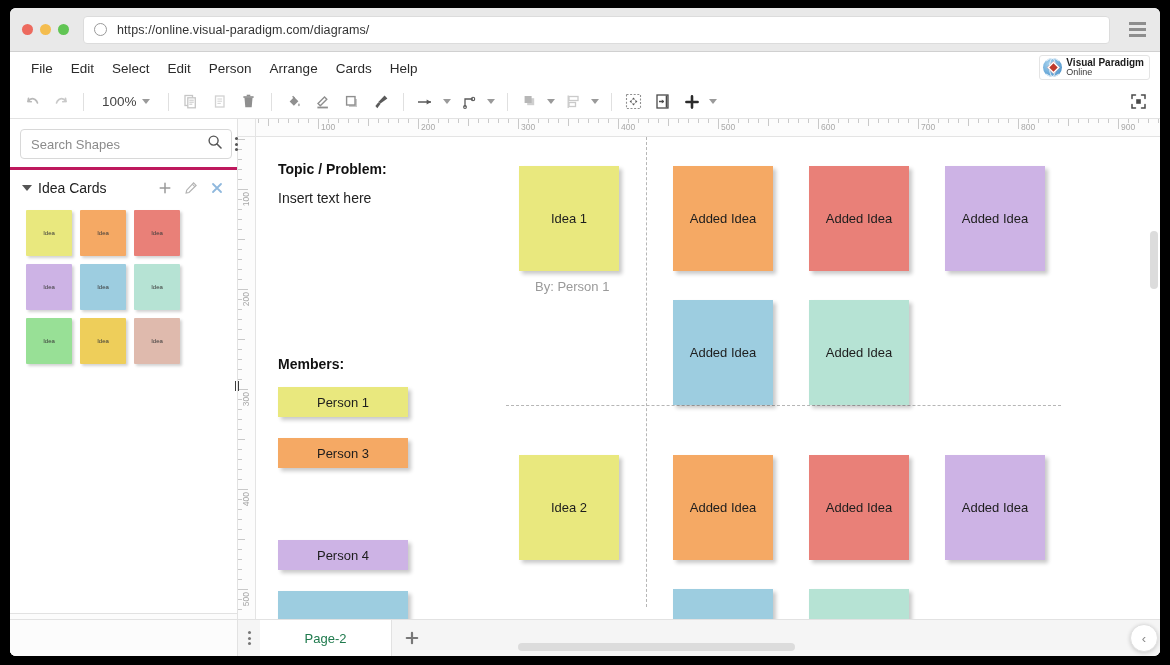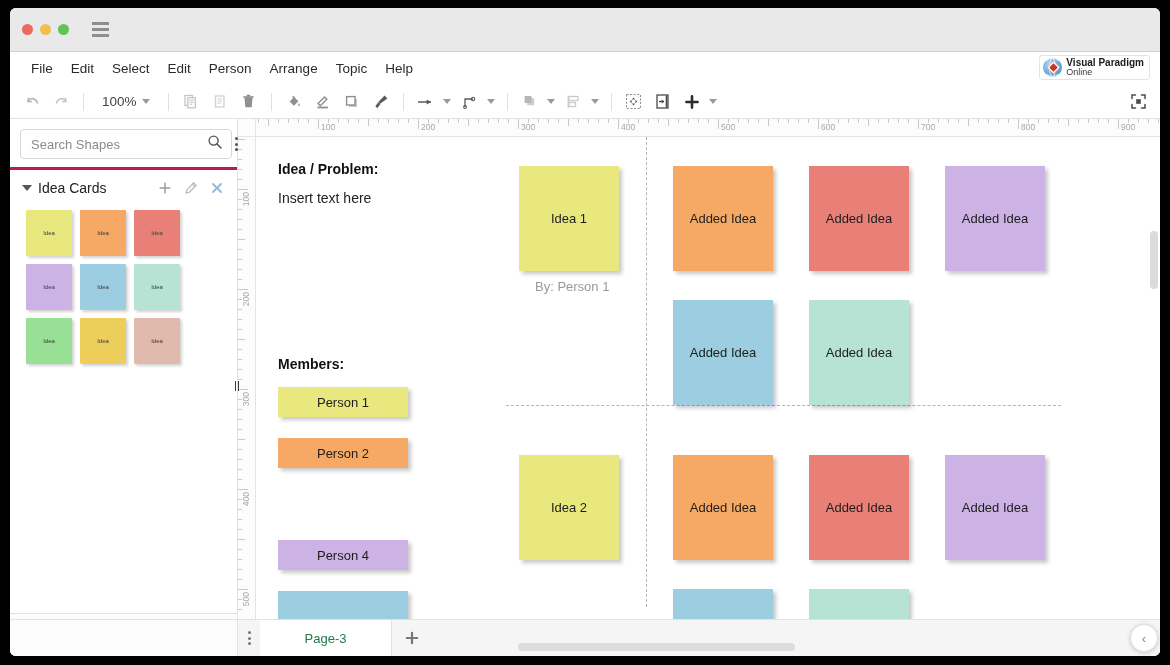--- a/index.html
+++ b/index.html
@@ -246,35 +246,39 @@
 <body>
 
 <div id="app">
 
   <div class="chrome">
     <div class="dots">
       <span class="dot r"></span>
       <span class="dot y"></span>
       <span class="dot g"></span>
     </div>
+    <div class="urlbar">
+      <span class="url-ico"></span>
+      <span class="url-text">https://online.visual-paradigm.com/diagrams/</span>
+    </div>
     <div class="hamburger">
       <i></i>
         <i></i>
         <i></i>
     </div>
   </div>
 
   <div class="menubar">
     <div class="menu-item">File</div>
     <div class="menu-item">Edit</div>
     <div class="menu-item">Select</div>
     <div class="menu-item">Edit</div>
     <div class="menu-item">Person</div>
     <div class="menu-item">Arrange</div>
-    <div class="menu-item">Topic</div>
+    <div class="menu-item">Cards</div>
     <div class="menu-item">Help</div>
 
     <div class="brand">
       <span class="brand-mark">
         <span class="globe"></span>
           <span class="gl1"></span>
           <span class="gl2"></span>
           <span class="dia"></span>
       </span>
       <span class="brand-text">
@@ -675,29 +679,29 @@
           <div class="rlabel" style="top: 355px;">400</div>
           <div class="rlabel" style="top: 455px;">500</div>
         </div>
 
       <div class="canvas">
         <div class="canvas-inner">
 
           <div class="dvline dv-v" style="left:390px; top:0; height:470px;"></div>
           <div class="dvline dv-h" style="left:250px; top:268px; width:555px;"></div>
 
-          <div class="ctext bold" style="left:22px; top:24px;">Idea / Problem:</div>
+          <div class="ctext bold" style="left:22px; top:24px;">Topic / Problem:</div>
           <div class="ctext norm" style="left:22px; top:53px;">Insert text here</div>
           <div class="ctext bold" style="left:22px; top:219px;">Members:</div>
 
           <div class="mbar" style="left:22px; top:250px; width:130px; height:30px; background:#e9e87e;">
             <span>Person 1</span>
           </div>
           <div class="mbar" style="left:22px; top:301px; width:130px; height:30px; background:#f5a964;">
-            <span>Person 2</span>
+            <span>Person 3</span>
           </div>
           <div class="mbar" style="left:22px; top:403px; width:130px; height:30px; background:#cdb3e5;">
             <span>Person 4</span>
           </div>
           <div class="mbar" style="left:22px; top:454px; width:130px; height:30px; background:#9dcde0;">
             <span></span>
           </div>
 
           <div class="note" style="left:263px; top:29px; width:100px; height:105px; background:#e9e87e;">
             <span>Idea 1</span>
@@ -751,21 +755,21 @@
   </div>
 
   <div class="footer">
     <div class="footer-left"></div>
     <div class="pages">
       <div class="page-kebab">
           <i></i>
           <i></i>
           <i></i>
         </div>
-      <div class="page-tab">Page-3</div>
+      <div class="page-tab">Page-2</div>
       <div class="page-add">
         <svg width="16" height="16" viewBox="0 0 16 16">
             <path d="M8 2.8v10.4M2.8 8h10.4" stroke="#777" stroke-width="2.2" stroke-linecap="round"></path>
           </svg>
       </div>
     </div>
     <div class="collapse-btn">‹</div>
   </div>
 </div>
 

